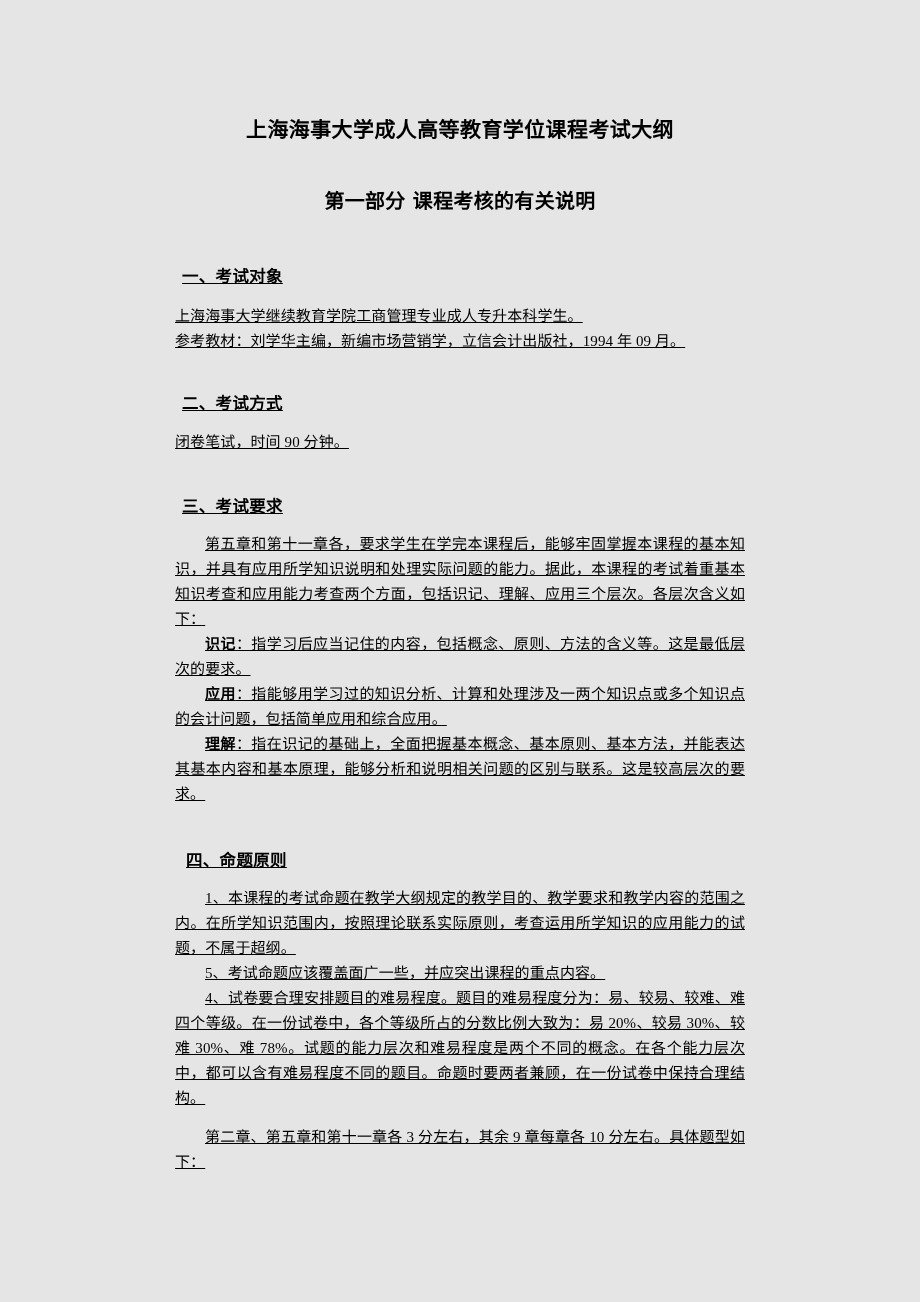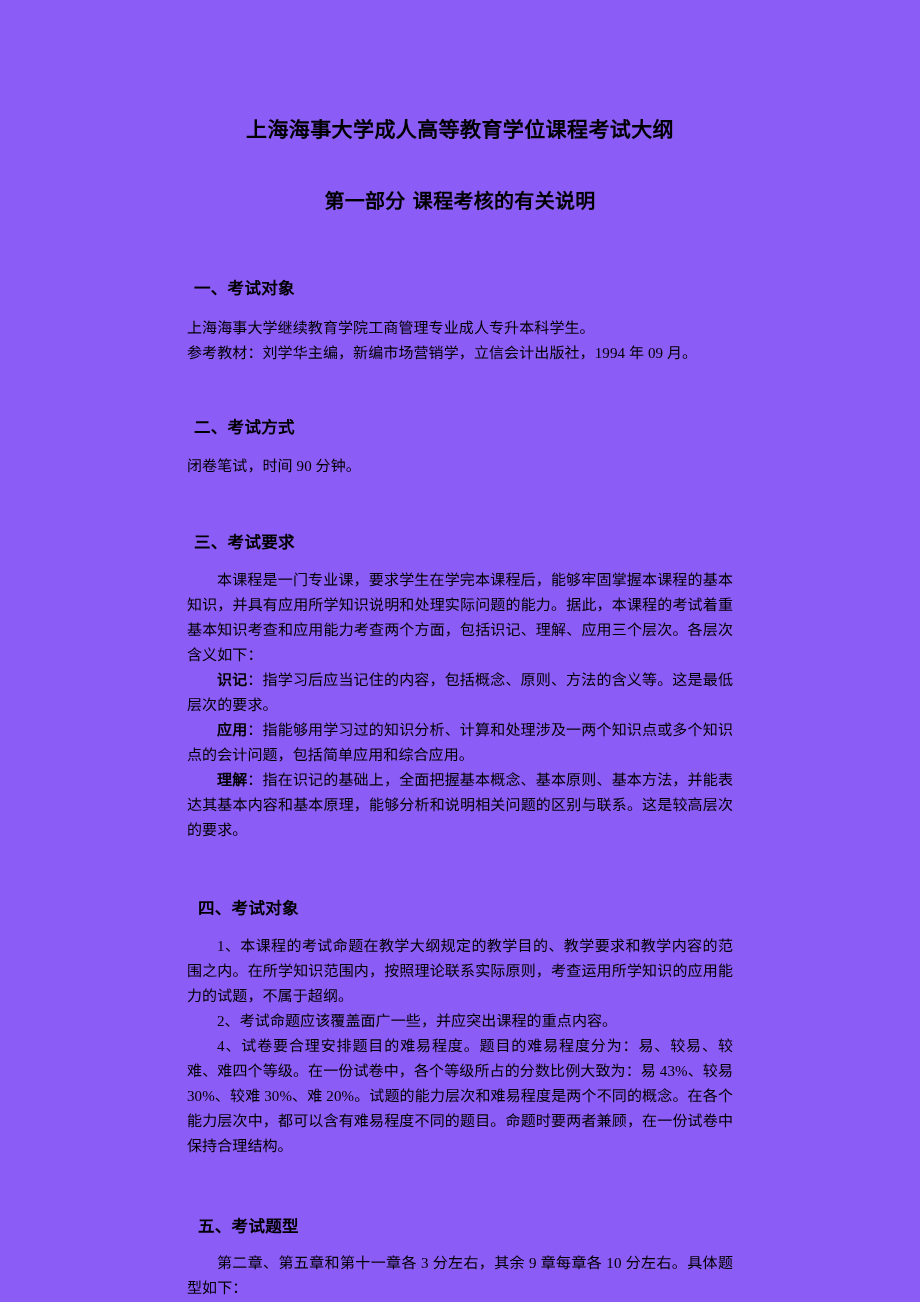--- a/index.html
+++ b/index.html
@@ -12,21 +12,21 @@
     width: 920px;
     height: 1302px;
     font-family: "Liberation Serif", "DejaVu Serif", serif;
     color: #000000;
     overflow: hidden;
   }
   .page {
     position: relative;
     width: 920px;
     height: 1302px;
-    background: #8b5cf6;
+    background: #e5e5e5;
     box-sizing: border-box;
     padding: 0 175px;
   }
   .doc-title {
     margin: 0;
     padding-top: 118px;
     text-align: center;
     font-family: "DejaVu Sans", "Liberation Sans", sans-serif;
     font-size: 21px;
     font-weight: bold;
@@ -38,21 +38,22 @@
     margin: 0;
     padding-top: 46px;
     text-align: center;
     font-family: "DejaVu Sans", "Liberation Sans", sans-serif;
     font-size: 20px;
     font-weight: bold;
     letter-spacing: 0.3px;
     line-height: 1.2;
   }
   .section {
-    margin: 12px;
+    margin: 0;
+    text-decoration: underline;
   }
   .sec-heading {
     margin: 0;
     font-family: "DejaVu Sans", "Liberation Sans", sans-serif;
     font-size: 16.5px;
     font-weight: bold;
     letter-spacing: 0.3px;
     line-height: 1.25;
   }
   .sec-1 { padding-top: 54px; padding-left: 7px; }
@@ -106,44 +107,43 @@
     <div class="gap-after-heading"></div>
     <div class="body-block">
       <p class="flush">闭卷笔试，时间 90 分钟。</p>
     </div>
   </div>
 
   <div class="section">
     <h3 class="sec-heading sec-3">三、考试要求</h3>
     <div class="gap-after-heading-sm"></div>
     <div class="body-block">
-      <p class="indent">本课程是一门专业课，要求学生在学完本课程后，能够牢固掌握本课程的基本知识，并具有应用所学知识说明和处理实际问题的能力。据此，本课程的考试着重基本知识考查和应用能力考查两个方面，包括识记、理解、应用三个层次。各层次含义如下：</p>
+      <p class="indent">第五章和第十一章各，要求学生在学完本课程后，能够牢固掌握本课程的基本知识，并具有应用所学知识说明和处理实际问题的能力。据此，本课程的考试着重基本知识考查和应用能力考查两个方面，包括识记、理解、应用三个层次。各层次含义如下：</p>
       <p class="indent">
         <span class="term">识记</span><span>：指学习后应当记住的内容，包括概念、原则、方法的含义等。这是最低层次的要求。</span>
       </p>
       <p class="indent">
         <span class="term">应用</span><span>：指能够用学习过的知识分析、计算和处理涉及一两个知识点或多个知识点的会计问题，包括简单应用和综合应用。</span>
       </p>
       <p class="indent">
         <span class="term">理解</span><span>：指在识记的基础上，全面把握基本概念、基本原则、基本方法，并能表达其基本内容和基本原理，能够分析和说明相关问题的区别与联系。这是较高层次的要求。</span>
       </p>
     </div>
   </div>
 
   <div class="section">
-    <h3 class="sec-heading sec-4">四、考试对象</h3>
+    <h3 class="sec-heading sec-4">四、命题原则</h3>
     <div class="gap-after-heading-sm"></div>
     <div class="body-block">
       <p class="indent">1、本课程的考试命题在教学大纲规定的教学目的、教学要求和教学内容的范围之内。在所学知识范围内，按照理论联系实际原则，考查运用所学知识的应用能力的试题，不属于超纲。</p>
-      <p class="indent">2、考试命题应该覆盖面广一些，并应突出课程的重点内容。</p>
-      <p class="indent">4、试卷要合理安排题目的难易程度。题目的难易程度分为：易、较易、较难、难四个等级。在一份试卷中，各个等级所占的分数比例大致为：易 43%、较易 30%、较难 30%、难 20%。试题的能力层次和难易程度是两个不同的概念。在各个能力层次中，都可以含有难易程度不同的题目。命题时要两者兼顾，在一份试卷中保持合理结构。</p>
+      <p class="indent">5、考试命题应该覆盖面广一些，并应突出课程的重点内容。</p>
+      <p class="indent">4、试卷要合理安排题目的难易程度。题目的难易程度分为：易、较易、较难、难四个等级。在一份试卷中，各个等级所占的分数比例大致为：易 20%、较易 30%、较难 30%、难 78%。试题的能力层次和难易程度是两个不同的概念。在各个能力层次中，都可以含有难易程度不同的题目。命题时要两者兼顾，在一份试卷中保持合理结构。</p>
     </div>
   </div>
 
   <div class="section">
-    <h3 class="sec-heading sec-5">五、考试题型</h3>
     <div class="gap-after-heading-sm"></div>
     <div class="body-block">
       <p class="indent">第二章、第五章和第十一章各 3 分左右，其余 9 章每章各 10 分左右。具体题型如下：</p>
     </div>
   </div>
 
 </div>
 
 </body></html>

